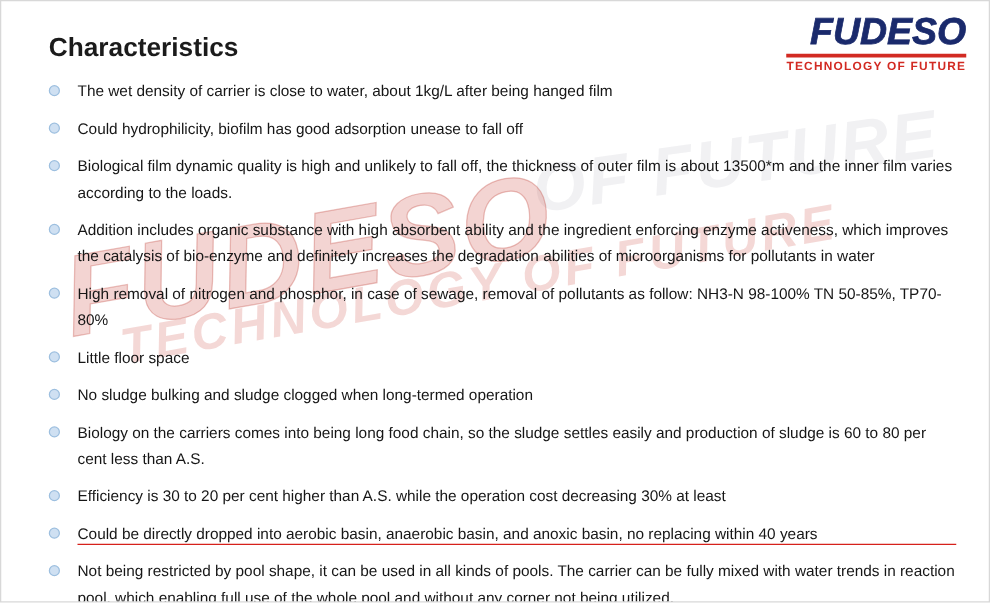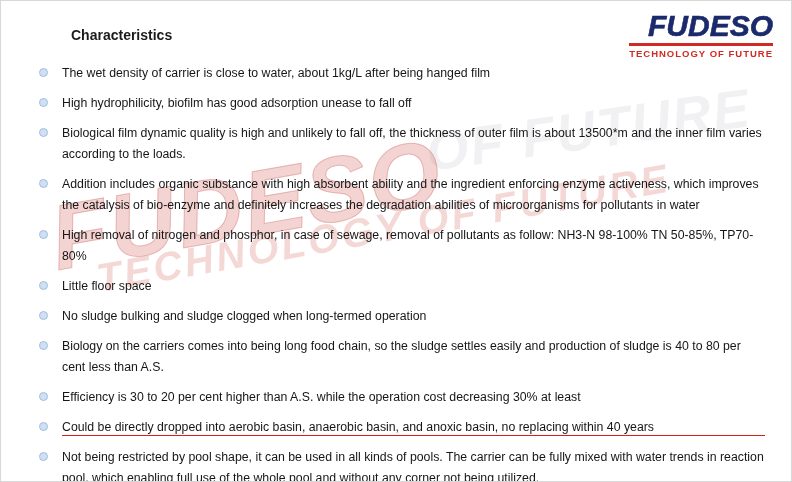--- a/index.html
+++ b/index.html
@@ -96,25 +96,24 @@
     color: #d22a22;
     letter-spacing: 1.0px;
     line-height: 11px;
   }
 
   
   .heading {
     position: absolute;
     left: 38px;
     top: 26px;
-    font-size: 14px;
+    font-size: 21px;
     font-weight: bold;
     color: #1b1b1b;
     z-index: 5;
-    margin-left: 32px;
   }
 
   
   .list {
     position: absolute;
     left: 38px;
     top: 62px;
     width: 726px;
     z-index: 4;
   }
@@ -173,21 +172,21 @@
 
   <div class="list">
 
     <div class="item">
       <span class="bullet"></span>
       <span class="item-text">The wet density of carrier is close to water, about 1kg/L after being hanged film</span>
     </div>
 
     <div class="item">
       <span class="bullet"></span>
-      <span class="item-text">High hydrophilicity, biofilm has good adsorption unease to fall off</span>
+      <span class="item-text">Could hydrophilicity, biofilm has good adsorption unease to fall off</span>
     </div>
 
     <div class="item">
       <span class="bullet"></span>
       <span class="item-text">Biological film dynamic quality is high and unlikely to fall off, the thickness of outer film is about 13500*m and the inner film varies according to the loads.</span>
     </div>
 
     <div class="item">
       <span class="bullet"></span>
       <span class="item-text">Addition includes organic substance with high absorbent ability and the ingredient enforcing enzyme activeness, which improves the catalysis of bio-enzyme and definitely increases the degradation abilities of microorganisms for pollutants in water</span>
@@ -203,21 +202,21 @@
       <span class="item-text">Little floor space</span>
     </div>
 
     <div class="item">
       <span class="bullet"></span>
       <span class="item-text">No sludge bulking and sludge clogged when long-termed operation</span>
     </div>
 
     <div class="item">
       <span class="bullet"></span>
-      <span class="item-text">Biology on the carriers comes into being long food chain, so the sludge settles easily and production of sludge is 40 to 80 per cent less than A.S.</span>
+      <span class="item-text">Biology on the carriers comes into being long food chain, so the sludge settles easily and production of sludge is 60 to 80 per cent less than A.S.</span>
     </div>
 
     <div class="item">
       <span class="bullet"></span>
       <span class="item-text">Efficiency is 30 to 20 per cent higher than A.S. while   the operation cost decreasing 30% at least</span>
     </div>
 
     <div class="item">
       <span class="bullet"></span>
       <span class="item-text underlined">Could be directly dropped into aerobic basin, anaerobic basin, and anoxic basin, no replacing within 40 years</span>

